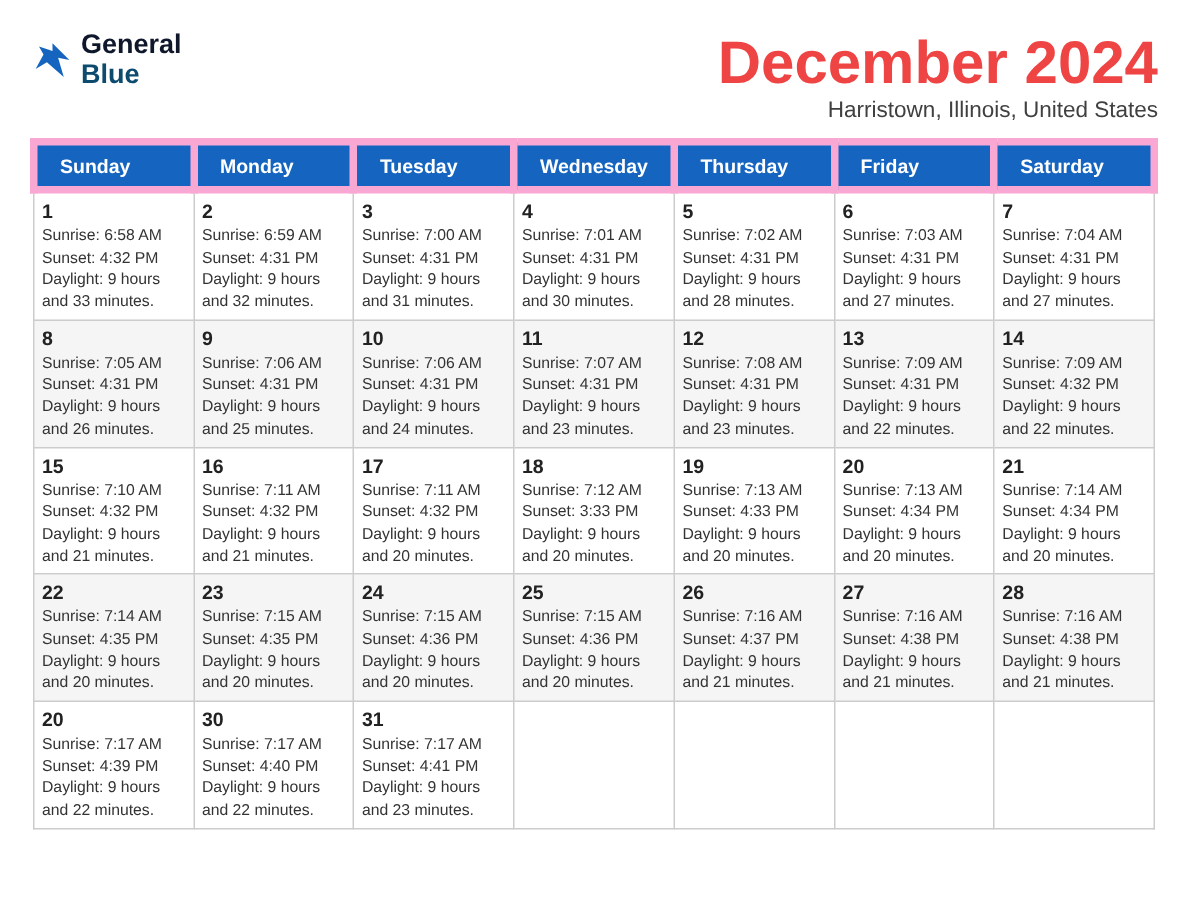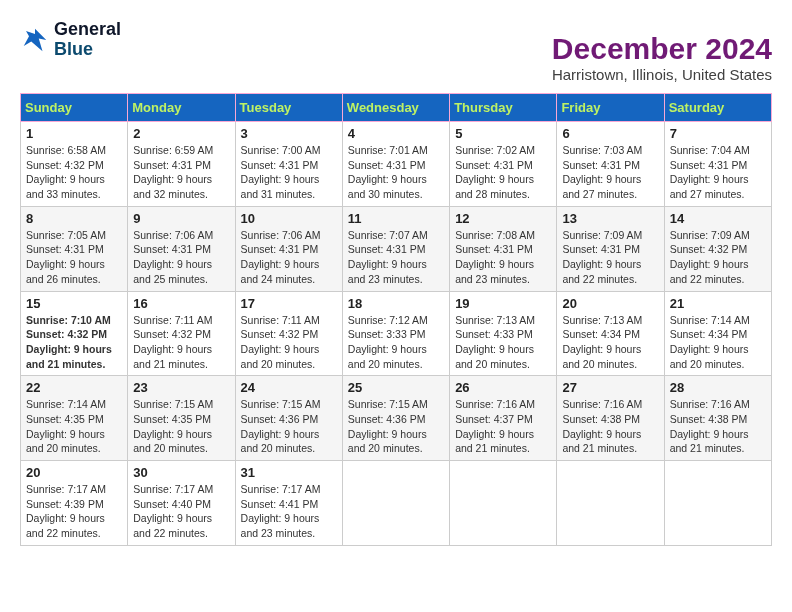--- a/index.html
+++ b/index.html
@@ -31,42 +31,41 @@
       color: #0f172a;
     }
     .logo-bird {
       width: 30px;
       height: 30px;
     }
     .title-area {
       text-align: right;
     }
     .main-title {
-      font-size: 30px;
+      font-size: 40px;
       font-weight: bold;
-      color: #701a75;
-      margin-top: 12px;
+      color: #ef4444;
     }
     .subtitle {
       font-size: 15px;
       color: #404040;
     }
     .calendar {
       width: 100%;
       border-collapse: collapse;
       font-size: 11px;
     }
     .calendar th {
       background: #1565c0;
-      color: #bef264;
-      padding: 6px 4px;
+      color: #ffffff;
+      padding: 6px 15px;
       text-align: left;
       font-size: 13px;
       font-weight: bold;
-      border: 1px solid #f9a8d4;
+      border: 5px solid #f9a8d4;
     }
     .calendar td {
       border: 1px solid #ccc;
       vertical-align: top;
       padding: 4px 5px;
       width: 107px;
       min-height: 80px;
       background: #fff;
     }
     .calendar tr:nth-child(even) td {
@@ -218,21 +217,21 @@
           <span class="day-num">14</span>
           <div class="day-info" style="white-space: pre-line;">Sunrise: 7:09 AM
 Sunset: 4:32 PM
 Daylight: 9 hours
 and 22 minutes.</div>
         </td>
       </tr>
       <tr>
         <td>
           <span class="day-num">15</span>
-          <div class="day-info" style="white-space: pre-line; font-weight: bold;">Sunrise: 7:10 AM
+          <div class="day-info" style="white-space: pre-line;">Sunrise: 7:10 AM
 Sunset: 4:32 PM
 Daylight: 9 hours
 and 21 minutes.</div>
         </td>
         <td>
           <span class="day-num">16</span>
           <div class="day-info" style="white-space: pre-line;">Sunrise: 7:11 AM
 Sunset: 4:32 PM
 Daylight: 9 hours
 and 21 minutes.</div>

